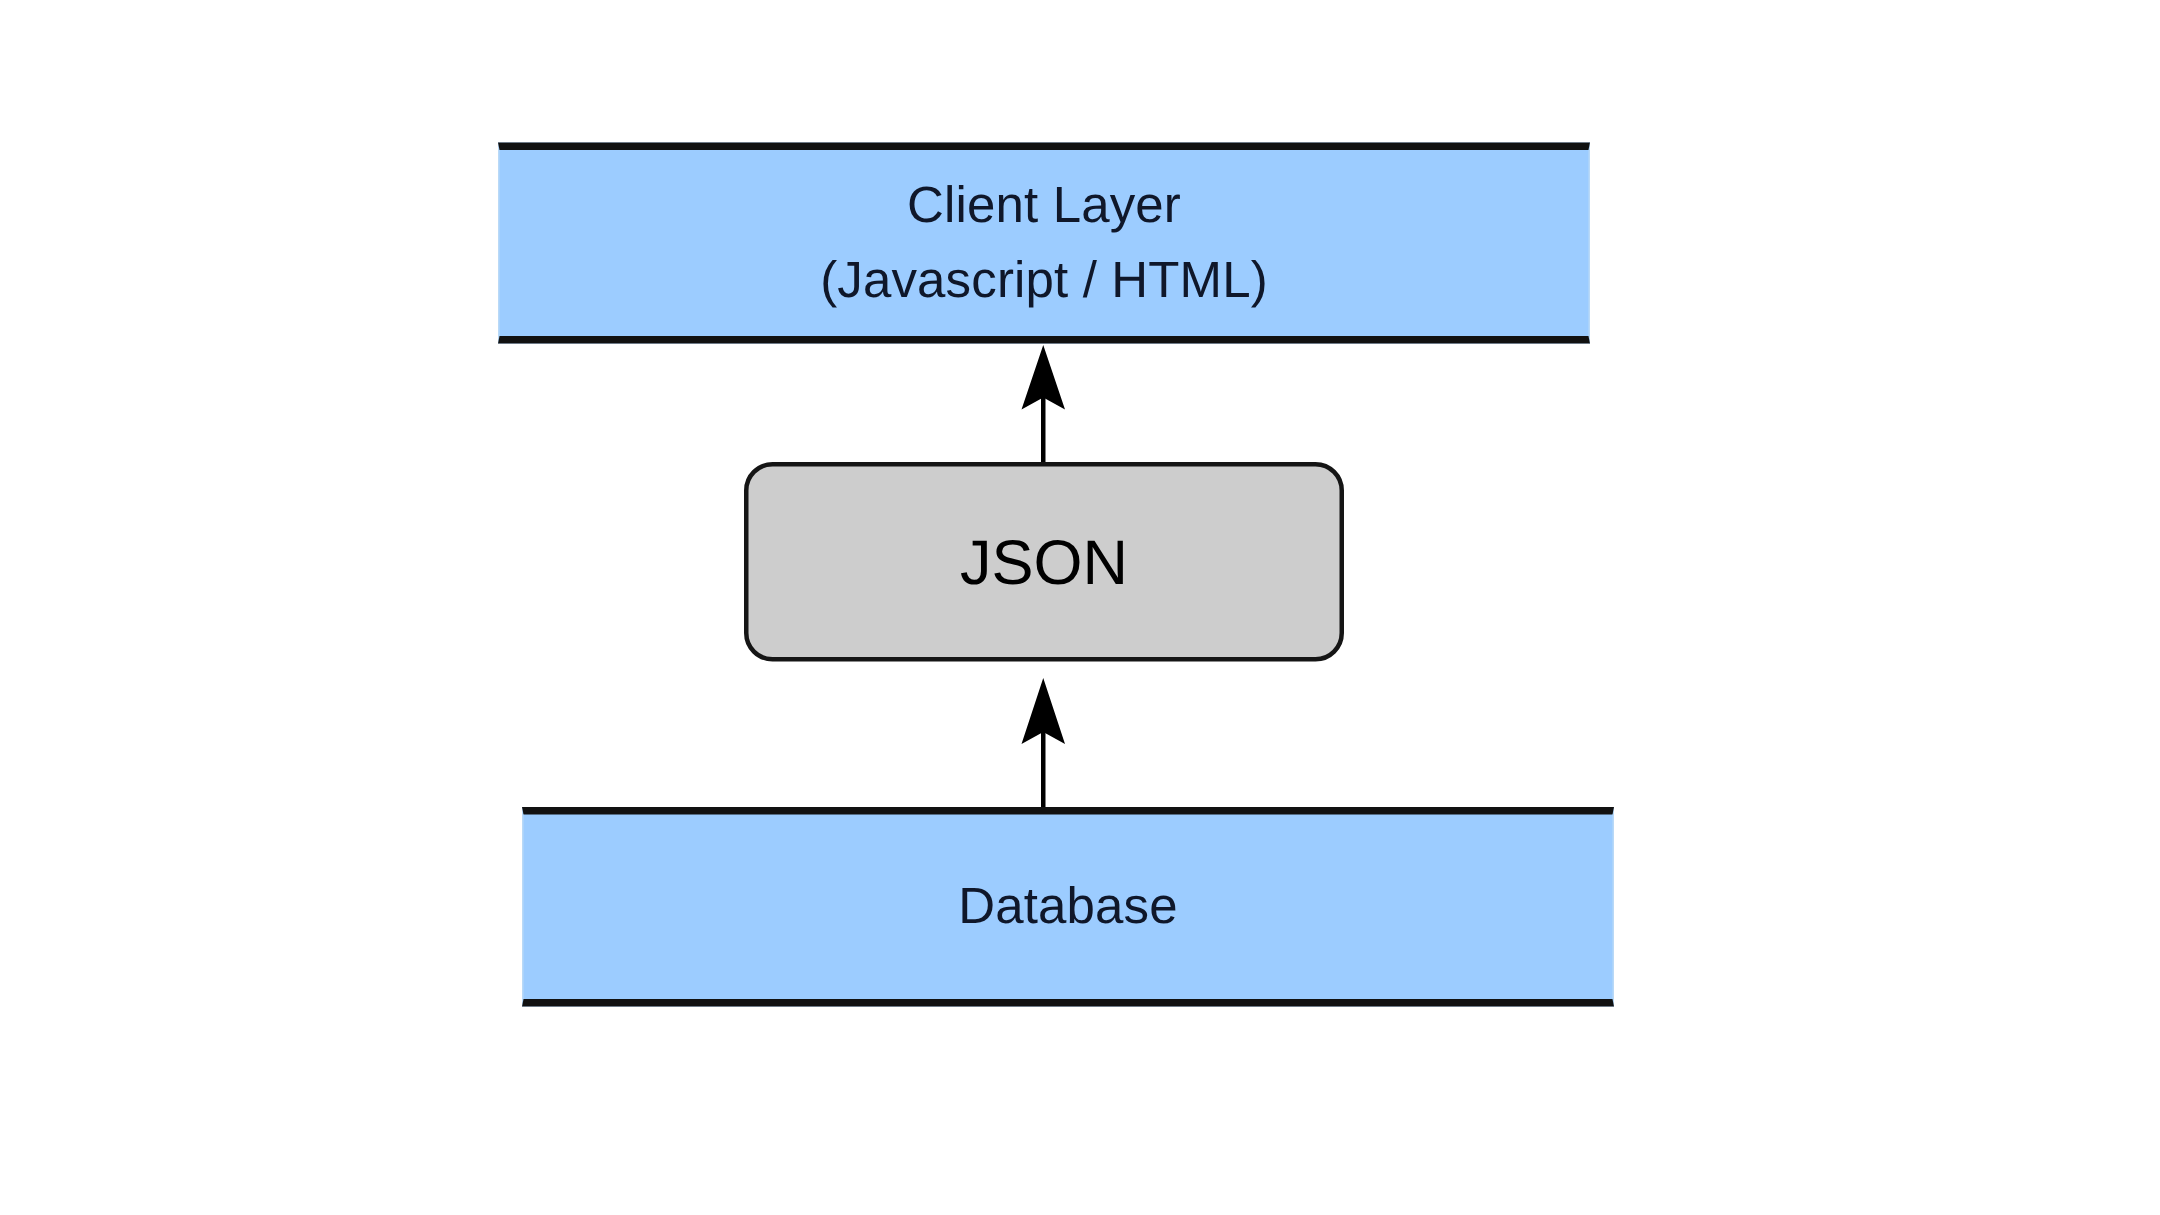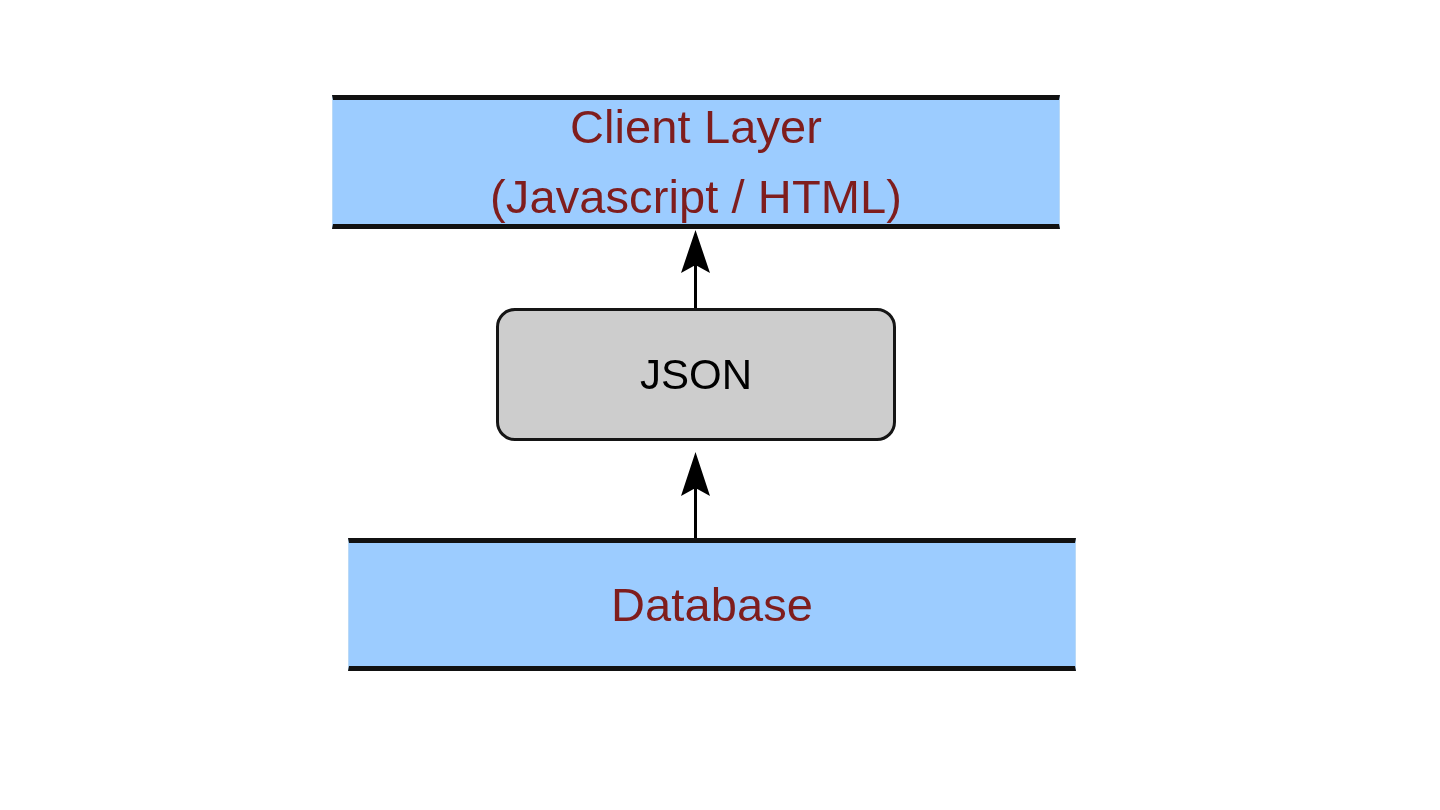--- a/index.html
+++ b/index.html
@@ -27,22 +27,22 @@
     border-top: 5px solid #111111;
     border-bottom: 5px solid #111111;
     border-left: 1px solid #b9d9f7;
     border-right: 1px solid #b9d9f7;
     display: flex;
     align-items: center;
     justify-content: center;
     text-align: center;
   }
   .layer-band .band-text {
-    color: #7f1d1d;
-    font-size: 47px;
+    color: #0f172a;
+    font-size: 34px;
     line-height: 1.48;
     letter-spacing: 0.1px;
     white-space: pre-line;
   }
 
   #client-layer {
     left: 332px;
     top: 95px;
     width: 728px;
     height: 134px;

